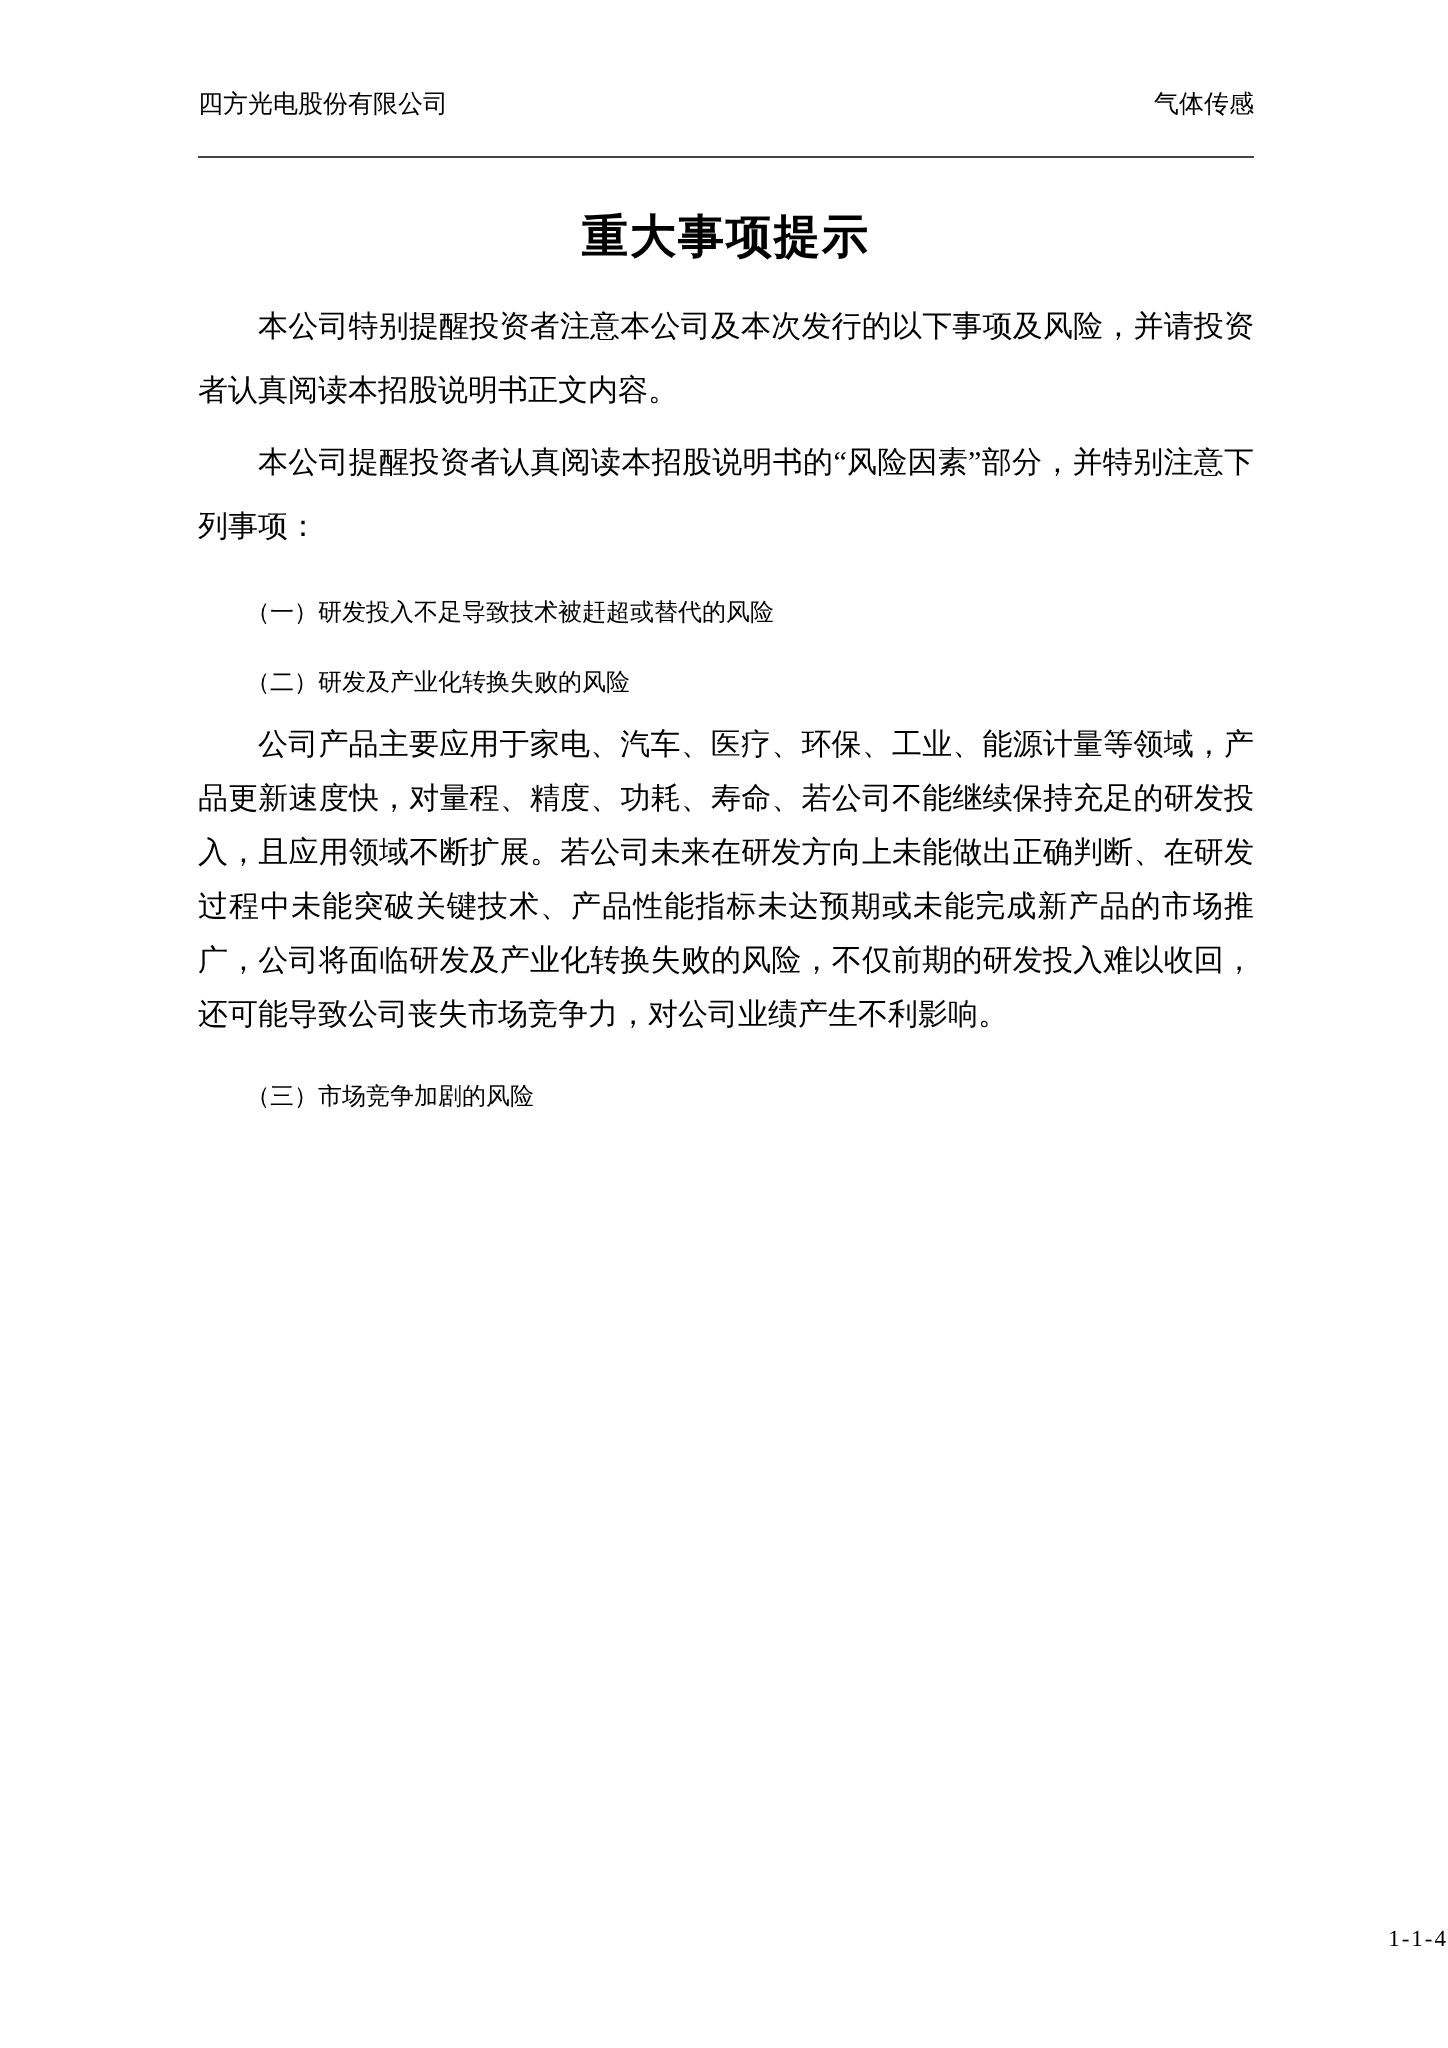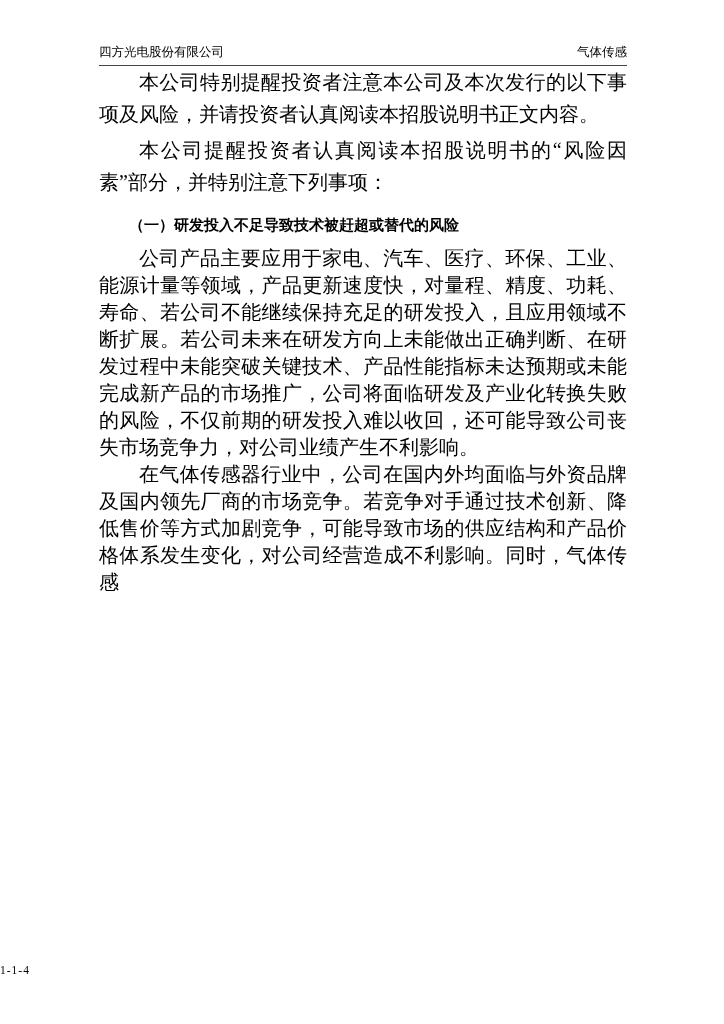--- a/index.html
+++ b/index.html
@@ -20,87 +20,89 @@
     padding: 44px 97px 0 99px;
     background: #ffffff;
     overflow: hidden;
   }
   .doc-header {
     display: flex;
     justify-content: space-between;
     align-items: flex-end;
     font-size: 12.5px;
     line-height: 16px;
-    padding-bottom: 5px;
+    padding-bottom: 18px;
     border-bottom: 1px solid #444444;
   }
   .doc-title {
     font-family: "Liberation Sans", "DejaVu Sans", sans-serif;
     font-size: 23px;
     font-weight: 700;
     text-align: center;
     letter-spacing: 1px;
     margin: 24px 0 14px 0;
   }
   .para {
-    font-size: 20px;
+    font-size: 15px;
     line-height: 32px;
     text-align: justify;
     margin: 0 0 4px 0;
   }
   .para.tight {
     line-height: 27px;
     margin-bottom: 0;
   }
   .indent {
     text-indent: 2em;
   }
   .section-heading {
     font-family: "Liberation Sans", "DejaVu Sans", sans-serif;
     font-size: 17.5px;
     font-weight: 700;
     margin: 18px 0 10px 0;
   }
   .sub-heading {
     font-family: "Liberation Sans", "DejaVu Sans", sans-serif;
-    font-size: 15px;
-    font-weight: 700;
+    font-size: 12px;
+    font-weight: 400;
     text-indent: 2em;
     margin: 18px 0 10px 0;
   }
   .doc-footer {
     position: absolute;
     left: 0;
     bottom: 48px;
     width: 100%;
-    text-align: left;
+    text-align: right;
     font-size: 11.5px;
     letter-spacing: 1px;
   }
 </style>
 </head>
 <body>
 
 <div class="page">
 
   <header class="doc-header">
     <span class="header-left">四方光电股份有限公司</span>
     <span class="header-right">气体传感</span>
   </header>
 
+  <h1 class="doc-title">重大事项提示</h1>
 
   <p class="para indent">本公司特别提醒投资者注意本公司及本次发行的以下事项及风险，并请投资者认真阅读本招股说明书正文内容。</p>
 
 
   <p class="para indent">本公司提醒投资者认真阅读本招股说明书的“风险因素”部分，并特别注意下列事项：</p>
 
   <h3 class="sub-heading">（一）研发投入不足导致技术被赶超或替代的风险</h3>
 
 
+  <h3 class="sub-heading">（二）研发及产业化转换失败的风险</h3>
 
   <p class="para tight indent">公司产品主要应用于家电、汽车、医疗、环保、工业、能源计量等领域，产品更新速度快，对量程、精度、功耗、寿命、若公司不能继续保持充足的研发投入，且应用领域不断扩展。若公司未来在研发方向上未能做出正确判断、在研发过程中未能突破关键技术、产品性能指标未达预期或未能完成新产品的市场推广，公司将面临研发及产业化转换失败的风险，不仅前期的研发投入难以收回，还可能导致公司丧失市场竞争力，对公司业绩产生不利影响。</p>
 
+  <h3 class="sub-heading">（三）市场竞争加剧的风险</h3>
 
-  <p class="para tight indent">在气体传感器行业中，公司在国内外均面临与外资品牌及国内领先厂商的市场竞争。若竞争对手通过技术创新、降低售价等方式加剧竞争，可能导致市场的供应结构和产品价格体系发生变化，对公司经营造成不利影响。同时，气体传感</p>
 
   <footer class="doc-footer">1-1-4</footer>
 
 </div>
 
 </body></html>

